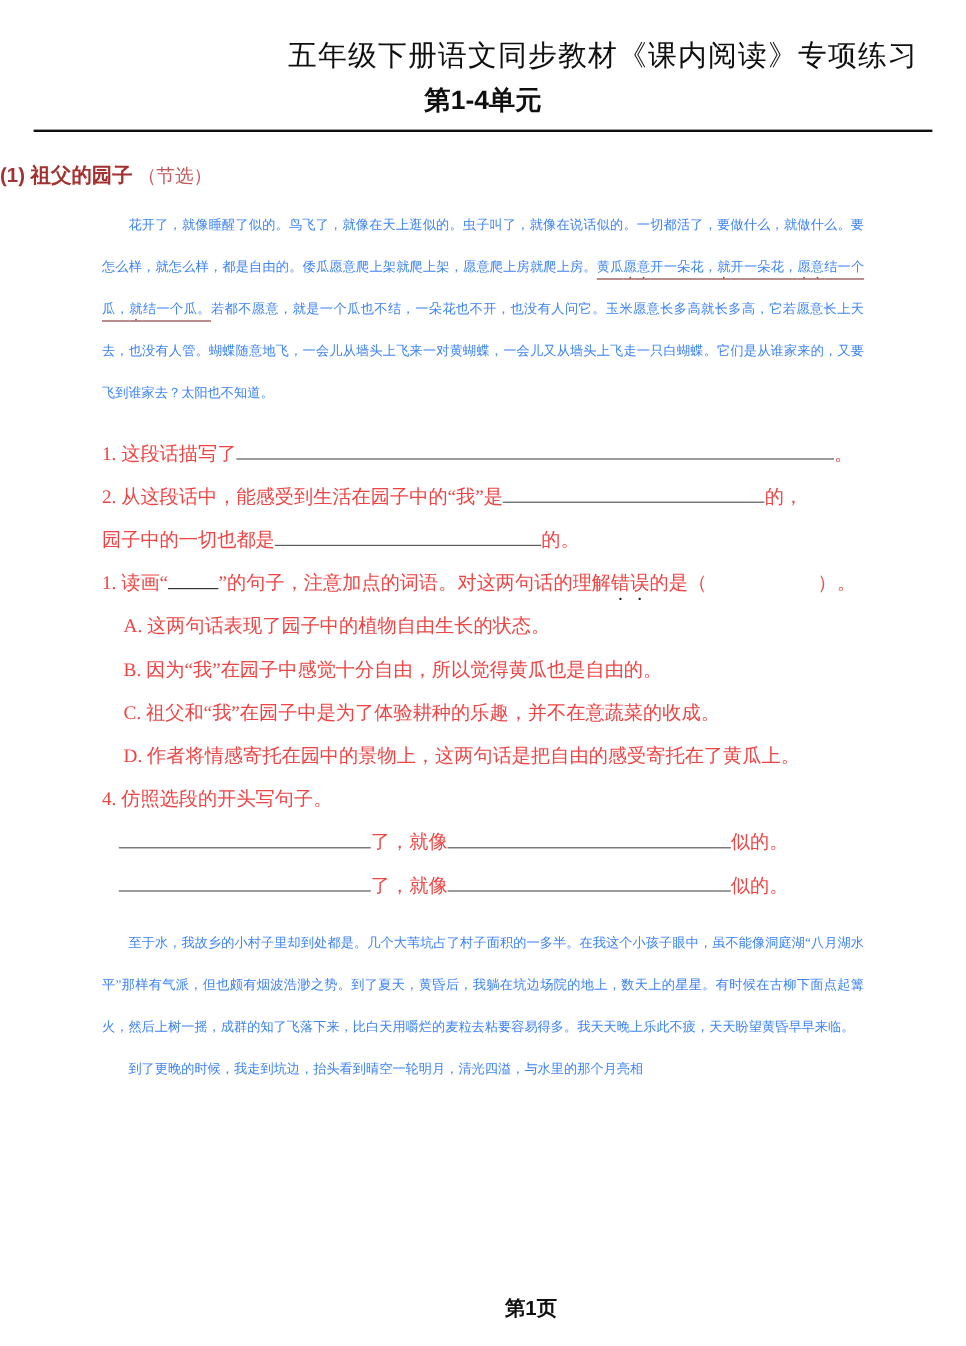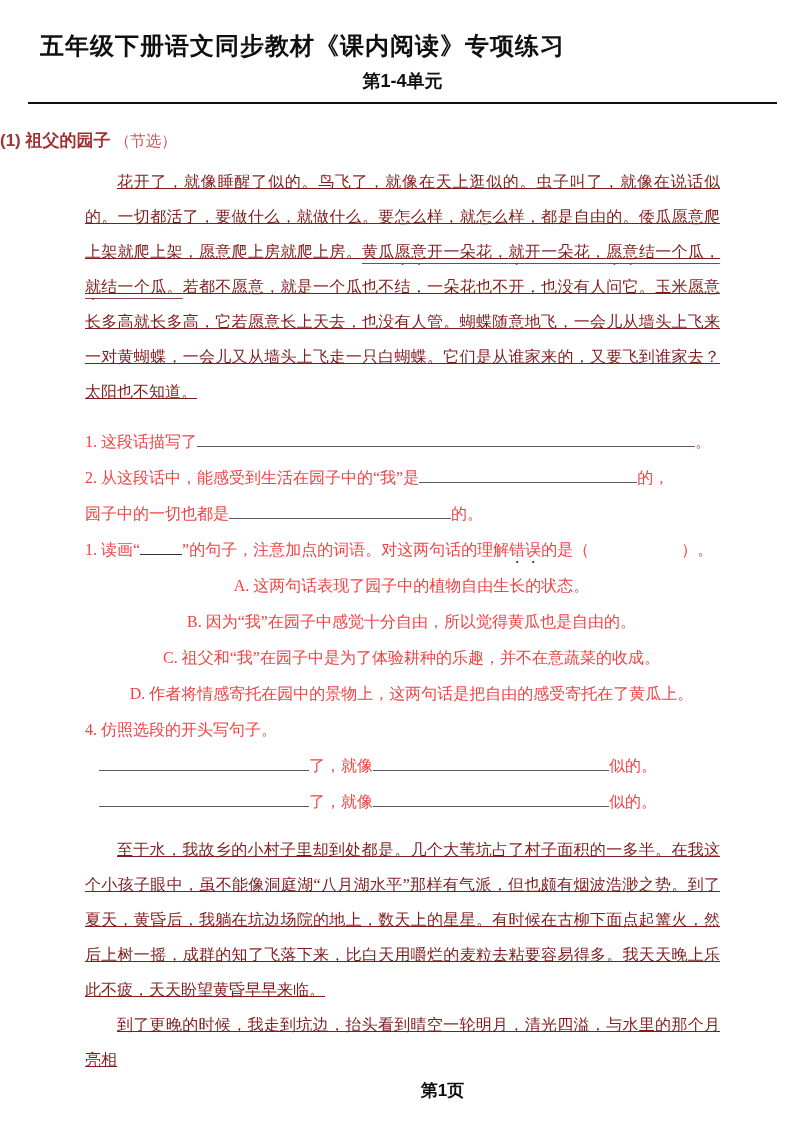--- a/index.html
+++ b/index.html
@@ -7,32 +7,32 @@
     position: relative;
     width: 805px;
     height: 1122px;
     background: #ffffff;
     overflow: hidden;
     font-family: "Liberation Serif", "DejaVu Serif", serif;
     color: #1a1a1a;
   }
   .doc-title {
     margin: 30px 40px 0;
-    text-align: left;
+    text-align: right;
     font-family: "Liberation Sans", "DejaVu Sans", sans-serif;
     font-size: 24px;
-    font-weight: 700;
+    font-weight: 400;
     letter-spacing: 1px;
     color: #0f0f0f;
   }
   .doc-subtitle {
     margin-top: 7px;
     text-align: center;
     font-family: "Liberation Sans", "DejaVu Sans", sans-serif;
-    font-size: 18px;
+    font-size: 22px;
     font-weight: 700;
     color: #0f0f0f;
   }
   .rule {
     margin: 9px 28px 0;
     border: 0;
     border-top: 2.5px solid #111;
   }
   .sec-head {
     margin-top: 26px;
@@ -45,25 +45,24 @@
     font-weight: 700;
     font-family: "Liberation Sans", "DejaVu Sans", sans-serif;
   }
   .sec-head .sec-note {
     color: #c25858;
     font-weight: 400;
     font-size: 15.5px;
   }
   .passage {
     margin: 12px 85px 0;
-    color: #7f1d1d;
-    font-size: 16px;
+    color: #3b82f6;
+    font-size: 11px;
     line-height: 35px;
     text-align: justify;
-    text-decoration: underline;
   }
   .passage p { margin: 0; text-indent: 2em; }
   .ul-sentence {
     text-decoration: underline;
     text-decoration-color: #8e4343;
     text-decoration-thickness: 1.2px;
     text-underline-offset: 6px;
   }
   .dots {
     -webkit-text-emphasis: filled dot #8e4343;
@@ -77,21 +76,21 @@
     text-emphasis: filled dot #1a1a1a;
     text-emphasis-position: under right;
   }
   .questions {
     margin: 15px 85px 0;
     font-size: 16px;
     line-height: 36px;
     color: #ef4444;
   }
   .q-row { white-space: nowrap; }
-  .option-row { margin-left: 18px; text-align: center; }
+  .option-row { margin-left: 18px; }
   .sentence-row { padding-left: 14px; }
   .blank {
     display: inline-block;
     height: 1em;
     border-bottom: 1px solid #5a5a5a;
     vertical-align: baseline;
   }
   .blank-q1 { width: 498px; }
   .blank-q2a { width: 218px; }
   .blank-q2b { width: 222px; }

